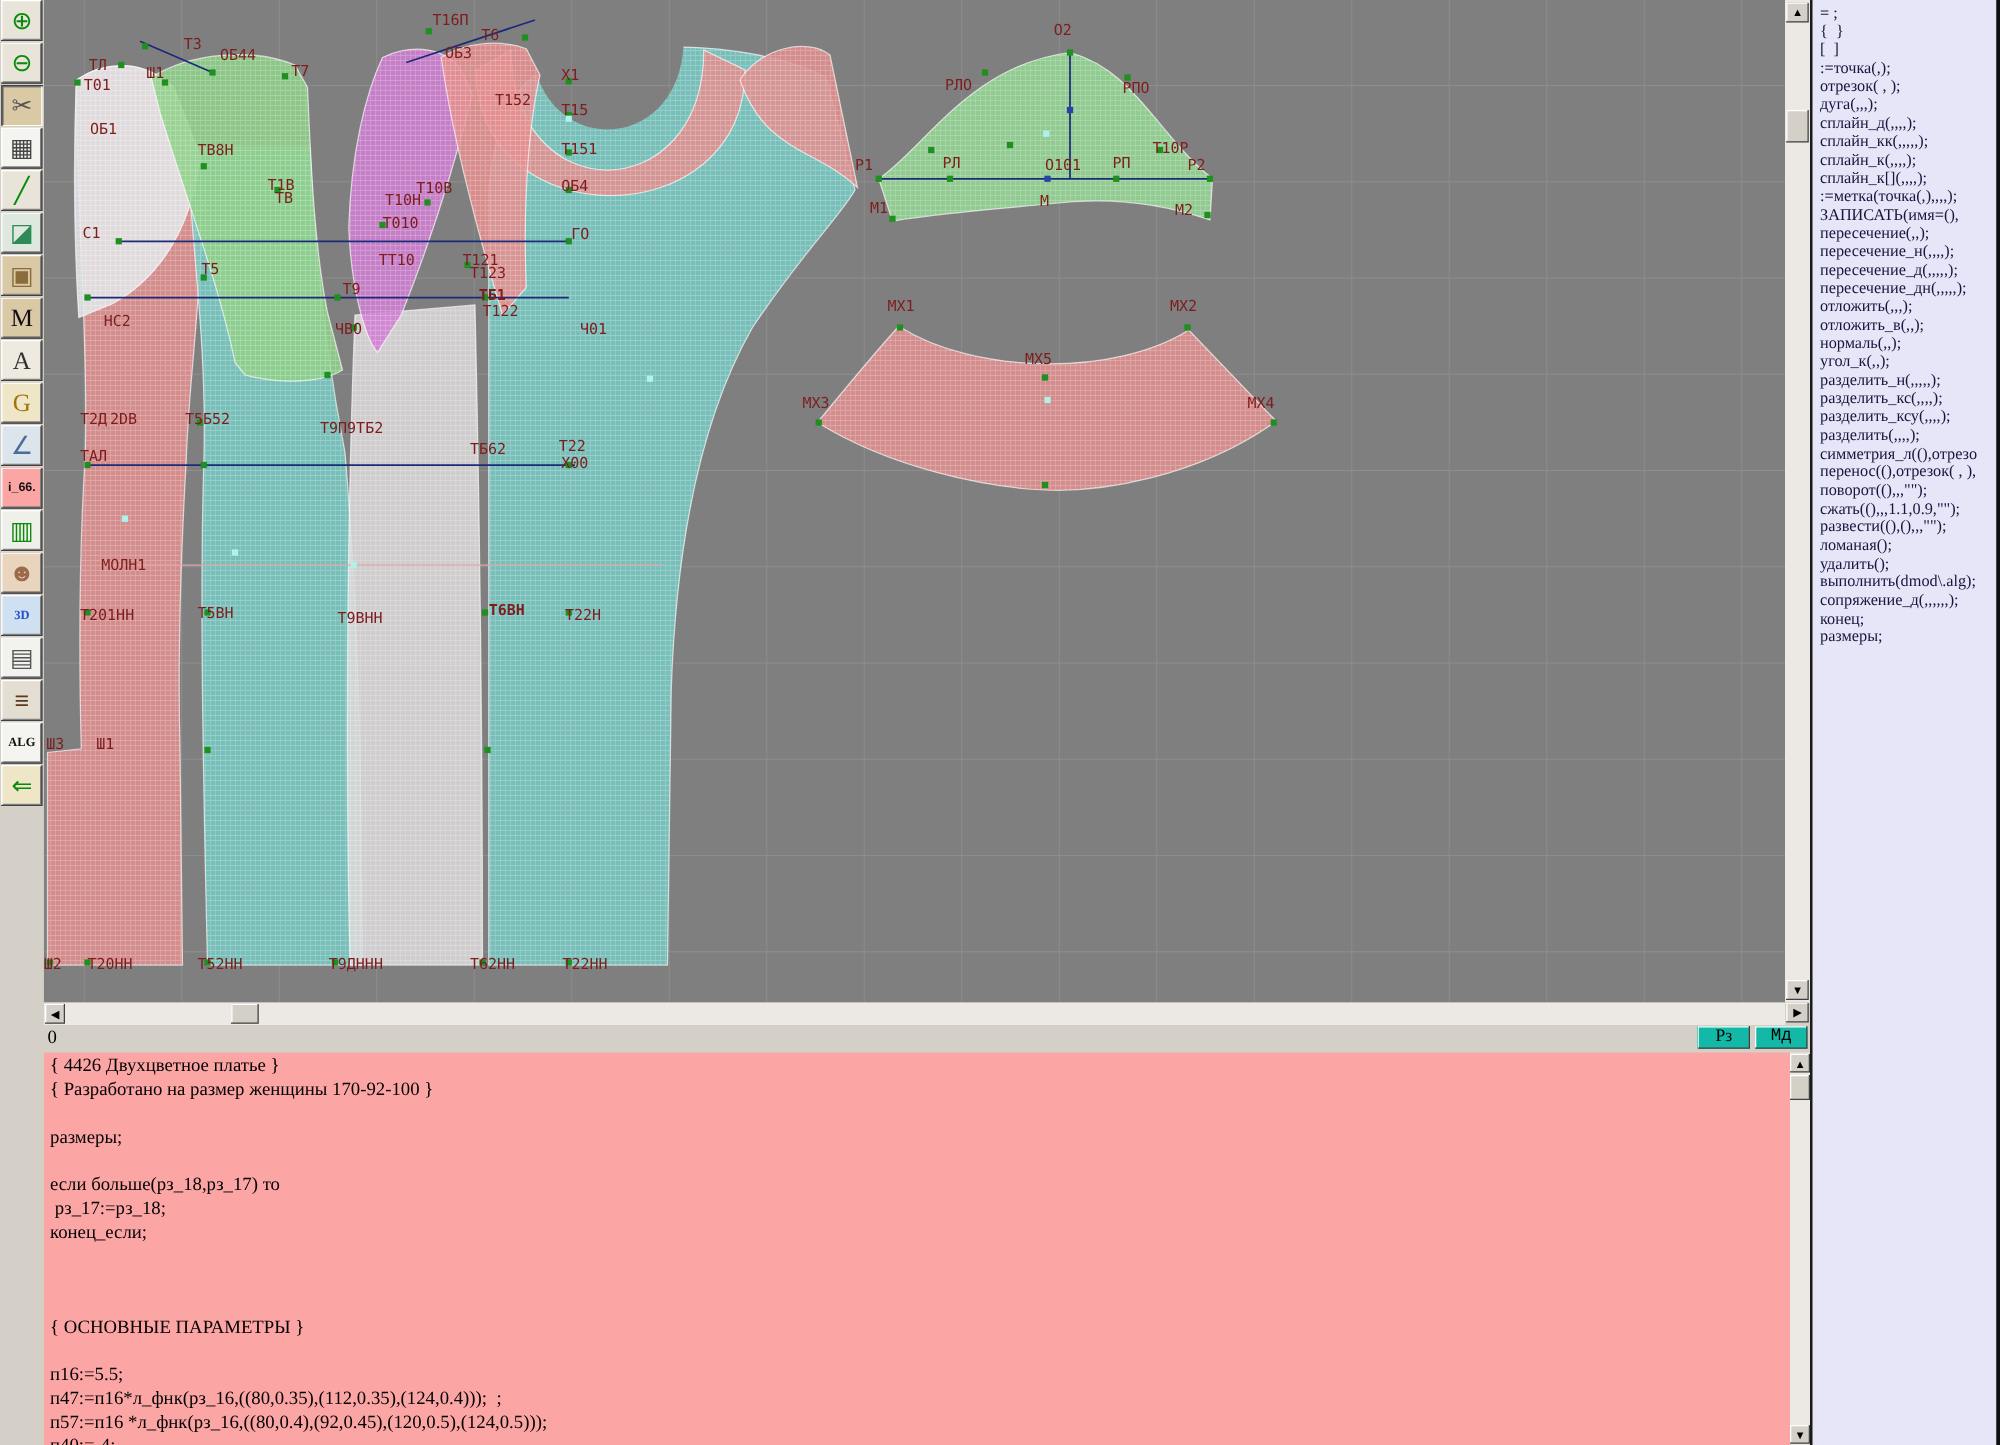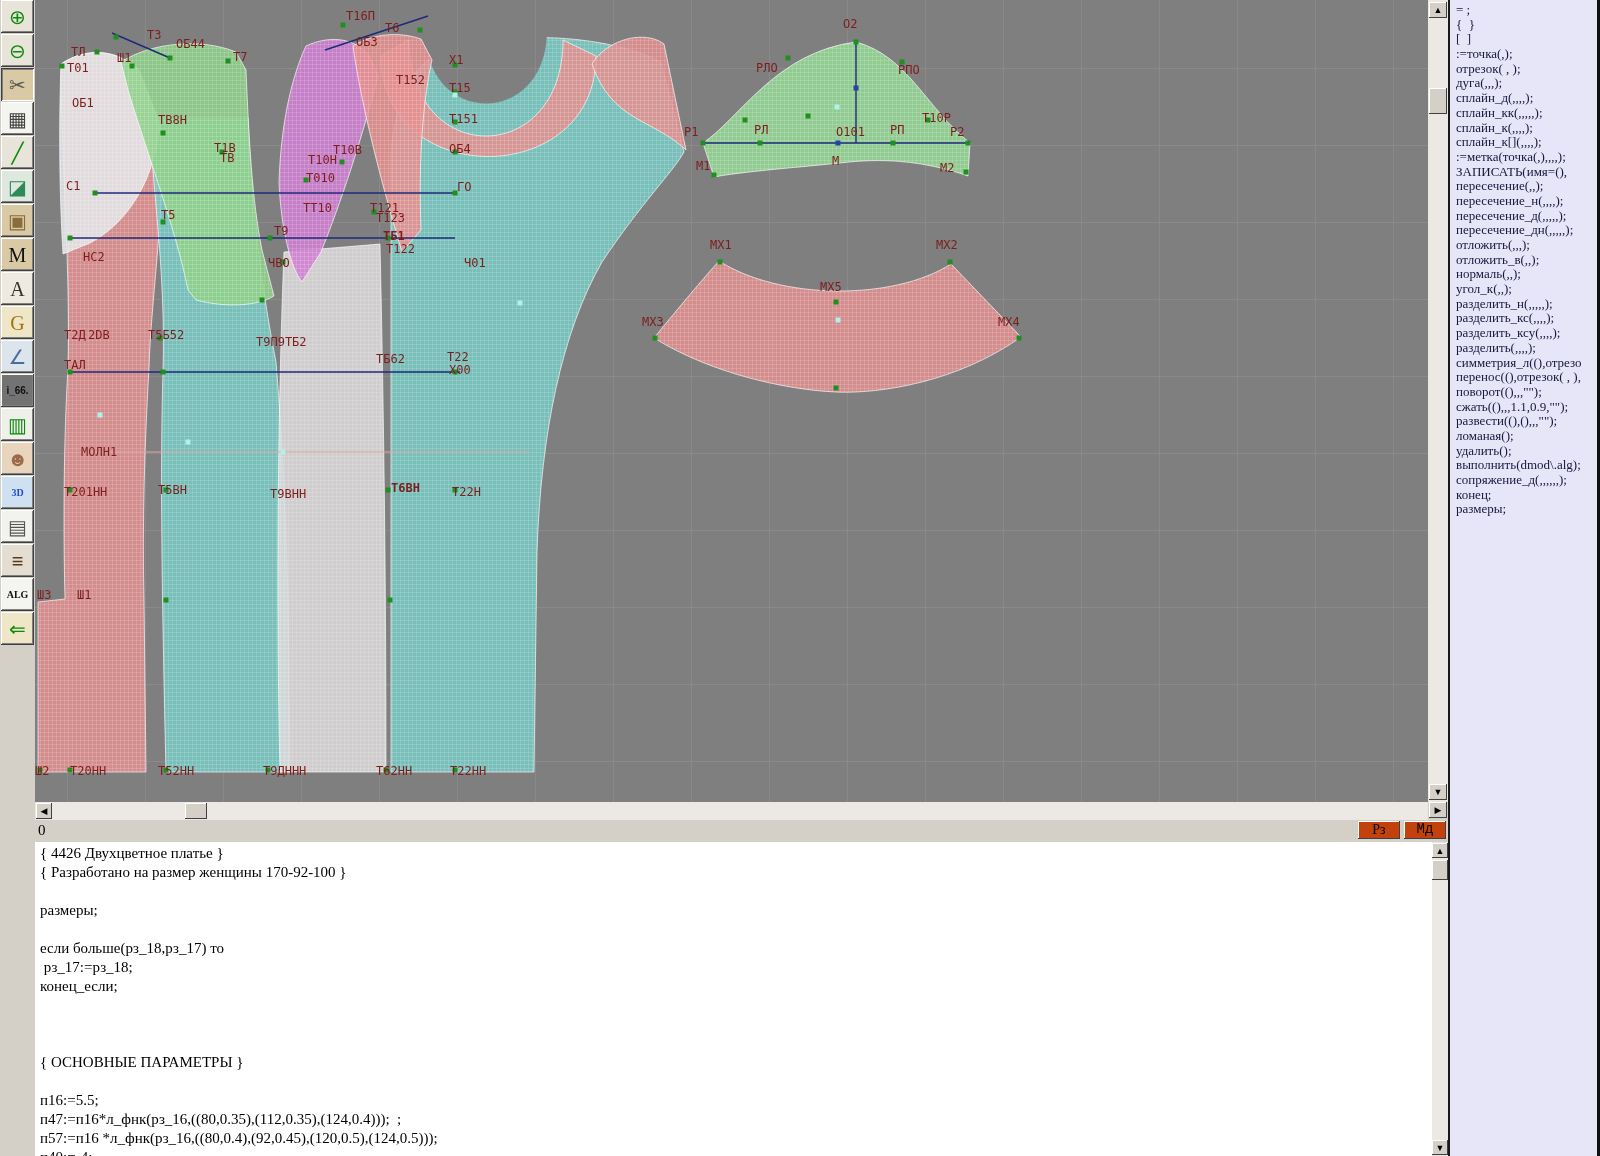--- a/index.html
+++ b/index.html
@@ -17,25 +17,25 @@
   
   #canvas{position:absolute;left:35px;top:0;width:1393px;height:802px;background:#7f7f7f;}
   
   .sctrack{position:absolute;background:#ece9e5;}
   .scbtn{position:absolute;background:#d4d0c8;box-shadow:inset -1px -1px #404040,inset 1px 1px #ffffff;
          display:flex;align-items:center;justify-content:center;font-size:9px;color:#000;cursor:pointer;}
   .scthumb{position:absolute;background:#d4d0c8;box-shadow:inset -1px -1px #404040,inset 1px 1px #ffffff;cursor:pointer;}
   
   #statusrow{position:absolute;left:0;top:820px;width:1448px;height:22px;background:#d4d0c8;}
   #statusval{position:absolute;left:38px;top:822px;font-family:"Liberation Serif",serif;font-size:15px;color:#000;}
-  .winbtn{position:absolute;top:821px;width:42px;height:18px;background:#c2410c;
+  .winbtn{position:absolute;top:821px;width:42px;height:18px;background:#14b8a6;
           box-shadow:inset -1px -1px #404040,inset 1px 1px #ffffff;
           font-family:"Liberation Serif",serif;font-size:14px;text-align:center;line-height:17px;cursor:pointer;}
   
-  #editor{position:absolute;left:35px;top:842px;width:1397px;height:314px;background:#ffffff;
+  #editor{position:absolute;left:35px;top:842px;width:1397px;height:314px;background:#fca5a5;
           font-family:"Liberation Serif",serif;font-size:15px;line-height:19px;color:#000;
           padding:2px 0 0 5px;white-space:pre;overflow:hidden;box-sizing:border-box;cursor:text;}
   .eline{height:19px;}
   
   #rightpanel{position:absolute;left:1448px;top:0;width:152px;height:1156px;background:#e6e6f8;
               border-left:2px solid #1a1a1a;border-right:3px solid #101010;box-sizing:border-box;
               padding:3px 0 0 6px;font-family:"Liberation Serif",serif;font-size:13px;line-height:14.7px;
               color:#16163e;white-space:pre;overflow:hidden;}
   .cmdline{height:14.7px;cursor:pointer;}
 </style>
@@ -69,21 +69,21 @@
     </div>
     <div class="tbtn" style="background: rgb(239, 234, 223);">
       <span class="glyph serif" style="color: rgb(51, 51, 51);">A</span>
     </div>
     <div class="tbtn" style="background: rgb(239, 230, 200);">
       <span class="glyph serif" style="color: rgb(160, 116, 8);">G</span>
     </div>
     <div class="tbtn" style="background: rgb(220, 228, 236);">
       <span class="glyph" style="color: rgb(74, 109, 154);">∠</span>
     </div>
-    <div class="tbtn" style="background: #737373; justify-content: center;">
+    <div class="tbtn" style="background: #fca5a5; justify-content: center;">
       <span class="glyph txt" style="color: rgb(17, 17, 17);">i_66.</span>
     </div>
     <div class="tbtn" style="background: rgb(240, 240, 234);">
       <span class="glyph" style="color: rgb(10, 138, 10);">▥</span>
     </div>
     <div class="tbtn" style="background: rgb(233, 212, 189);">
       <span class="glyph" style="color: rgb(154, 106, 74);">☻</span>
     </div>
     <div class="tbtn" style="background: rgb(207, 224, 240);">
       <span class="glyph serif txt" style="color: rgb(30, 79, 208);">3D</span>

